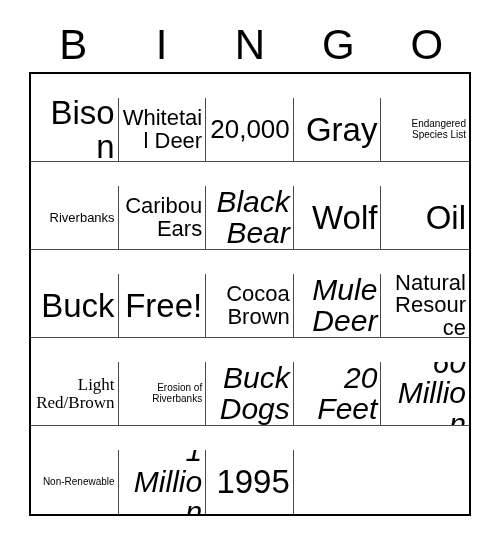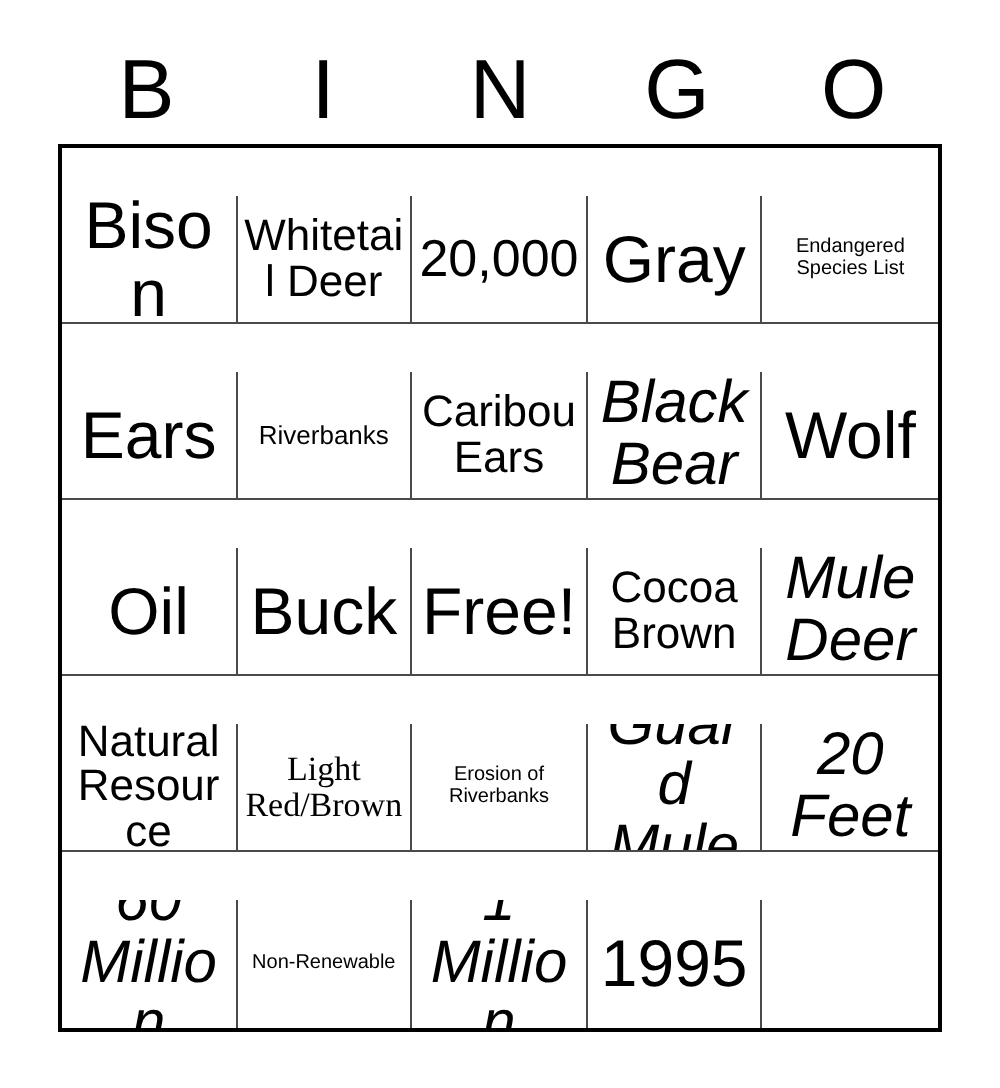--- a/index.html
+++ b/index.html
@@ -65,21 +65,21 @@
     background: #ffffff;
   }
 
   .bingo-cell {
     box-sizing: border-box;
     border-right: 1px solid #4a4a4a;
     border-bottom: 1px solid #4a4a4a;
     display: flex;
     align-items: center;
     justify-content: center;
-    text-align: center;
+    text-align: right;
     padding: 2px 3px;
     background: #ffffff;
     overflow: hidden;
     margin-top: 24px;
   }
   .bingo-cell:nth-child(5n) {
     border-right: none;
   }
   .bingo-cell:nth-child(n+21) {
     border-bottom: none;
@@ -127,23 +127,20 @@
     <div class="bingo-cell fs-lg">
         <span class="cell-text">20,000</span>
       </div>
     <div class="bingo-cell fs-xxl">
         <span class="cell-text">Gray</span>
       </div>
     <div class="bingo-cell fs-xs">
         <span class="cell-text">Endangered Species List</span>
       </div>
 
-    <div class="bingo-cell fs-xxl">
-        <span class="cell-text">Ears</span>
-      </div>
     <div class="bingo-cell fs-xxs">
         <span class="cell-text">Riverbanks</span>
       </div>
     <div class="bingo-cell fs-md">
         <span class="cell-text">Caribou Ears</span>
       </div>
     <div class="bingo-cell fs-xl">
         <span class="cell-text">Black Bear</span>
       </div>
     <div class="bingo-cell fs-xxl">
@@ -169,21 +166,21 @@
     <div class="bingo-cell fs-md">
         <span class="cell-text">Natural Resource</span>
       </div>
     <div class="bingo-cell fs-sm">
         <span class="cell-text">Light Red/Brown</span>
       </div>
     <div class="bingo-cell fs-xs">
         <span class="cell-text">Erosion of Riverbanks</span>
       </div>
     <div class="bingo-cell fs-xl">
-        <span class="cell-text">Guard Mule</span>
+        <span class="cell-text">Buck Dogs</span>
       </div>
 
     <div class="bingo-cell fs-xl">
         <span class="cell-text">20 Feet</span>
       </div>
     <div class="bingo-cell fs-xl">
         <span class="cell-text">60 Million</span>
       </div>
     <div class="bingo-cell fs-xs">
         <span class="cell-text">Non-Renewable</span>

